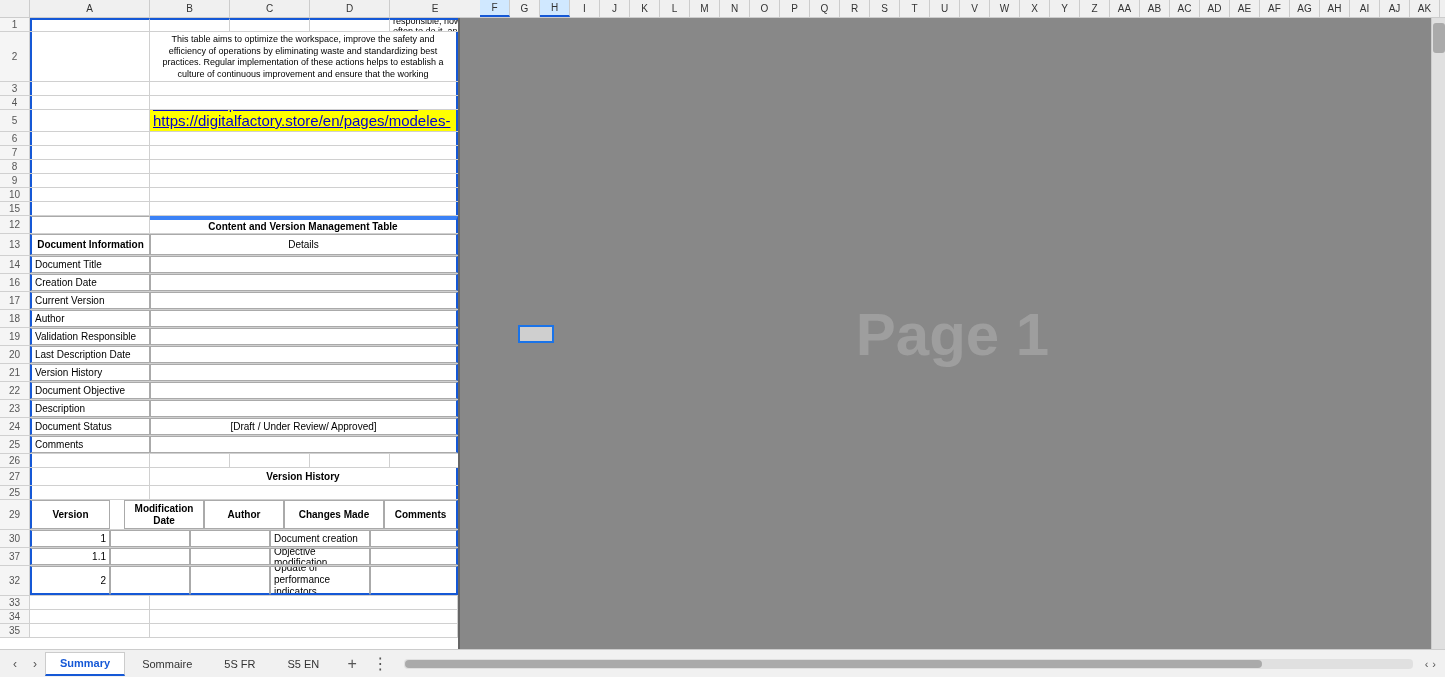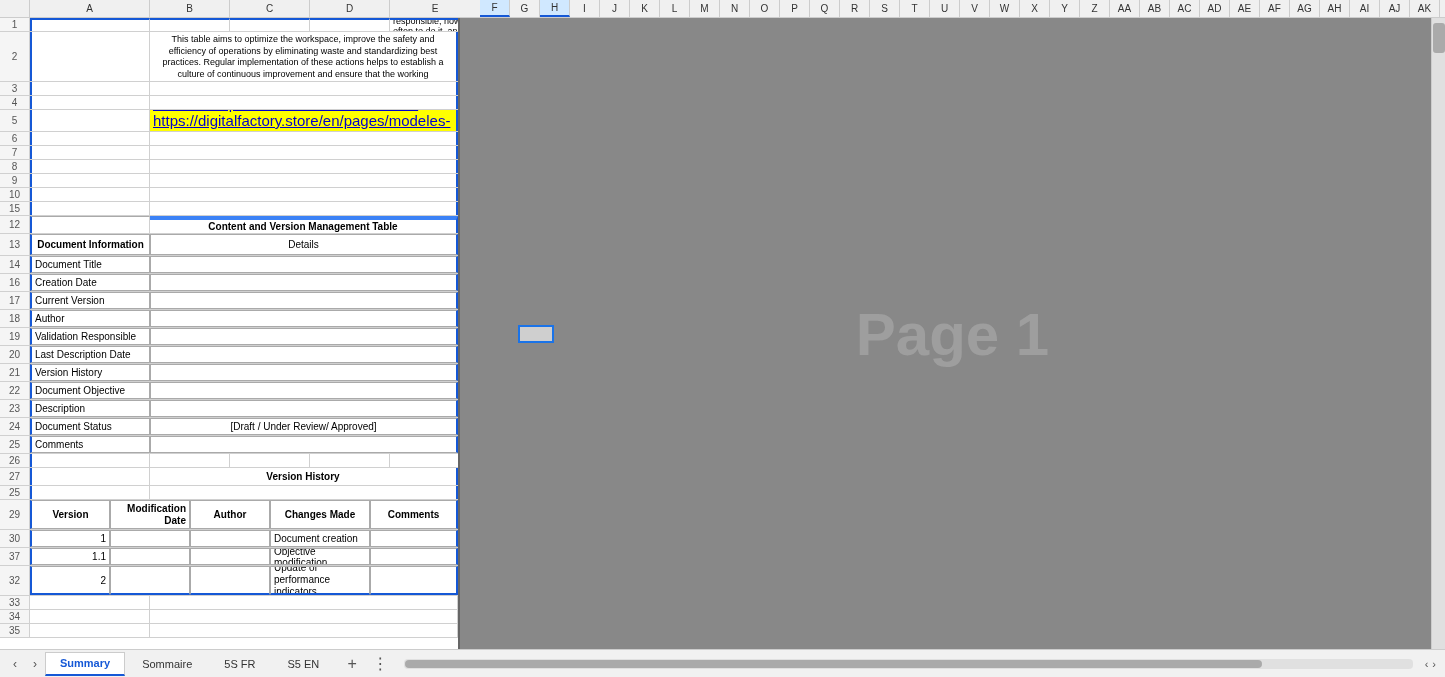--- a/index.html
+++ b/index.html
@@ -422,21 +422,21 @@
 
       <div class="sheet-row row-h14">
         <div class="row-num">25</div>
         <div class="cell col-a" style="border-left:2px solid #1558d6;"></div>
         <div class="cell" style="flex:1;border-right:2px solid #1558d6;"></div>
       </div>
 
       <div class="sheet-row row-h30">
         <div class="row-num">29</div>
         <div class="cell" style="width:80px;min-width:80px;border:1px solid #aaa;border-left:2px solid #1558d6;font-weight:bold;text-align:center;justify-content:center;">Version</div>
-        <div class="cell" style="width:80px;min-width:80px;border:1px solid #aaa;font-weight:bold;text-align:right;justify-content:center;white-space:normal;line-height:1.2;">Modification Date</div>
+        <div class="cell" style="width:80px;min-width:80px;border:1px solid #aaa;font-weight:bold;text-align:center;justify-content:center;white-space:normal;line-height:1.2;margin-left:14px;">Modification Date</div>
         <div class="cell" style="width:80px;min-width:80px;border:1px solid #aaa;font-weight:bold;text-align:center;justify-content:center;">Author</div>
         <div class="cell" style="width:100px;min-width:100px;border:1px solid #aaa;font-weight:bold;text-align:center;justify-content:center;">Changes Made</div>
         <div class="cell" style="flex:1;border:1px solid #aaa;border-right:2px solid #1558d6;font-weight:bold;text-align:center;justify-content:center;">Comments</div>
       </div>
 
       <div class="sheet-row row-h18">
         <div class="row-num">30</div>
         <div class="cell" style="width:80px;min-width:80px;border:1px solid #aaa;border-left:2px solid #1558d6;text-align:right;justify-content:flex-end;">1</div>
         <div class="cell" style="width:80px;min-width:80px;border:1px solid #aaa;"></div>
         <div class="cell" style="width:80px;min-width:80px;border:1px solid #aaa;"></div>

